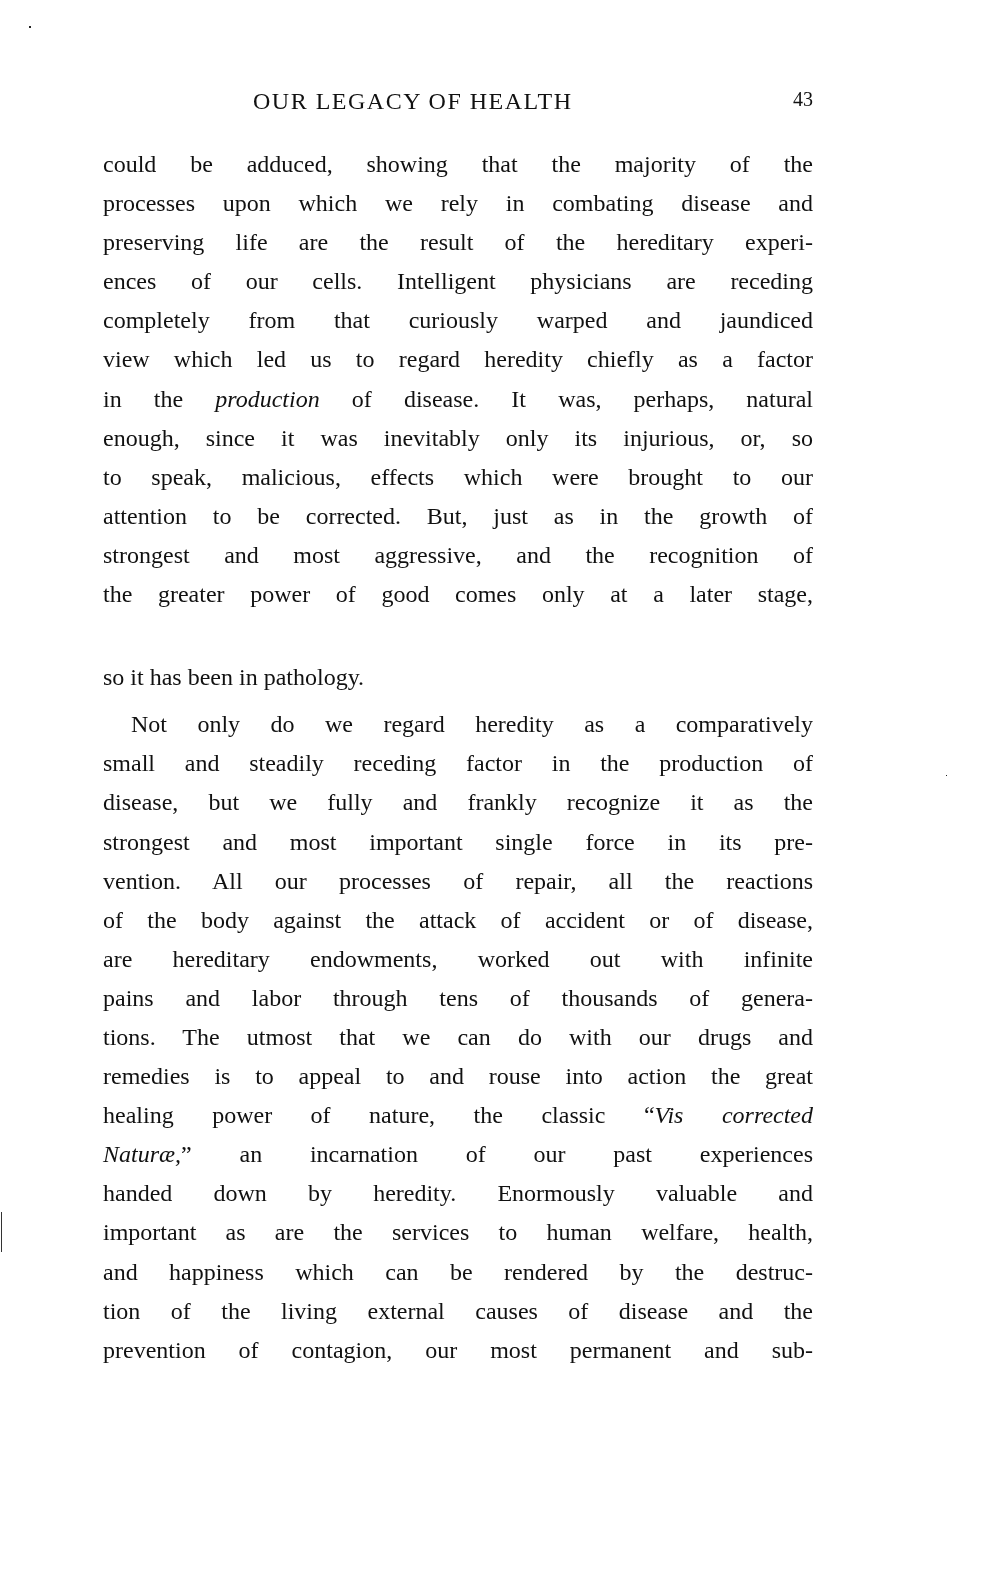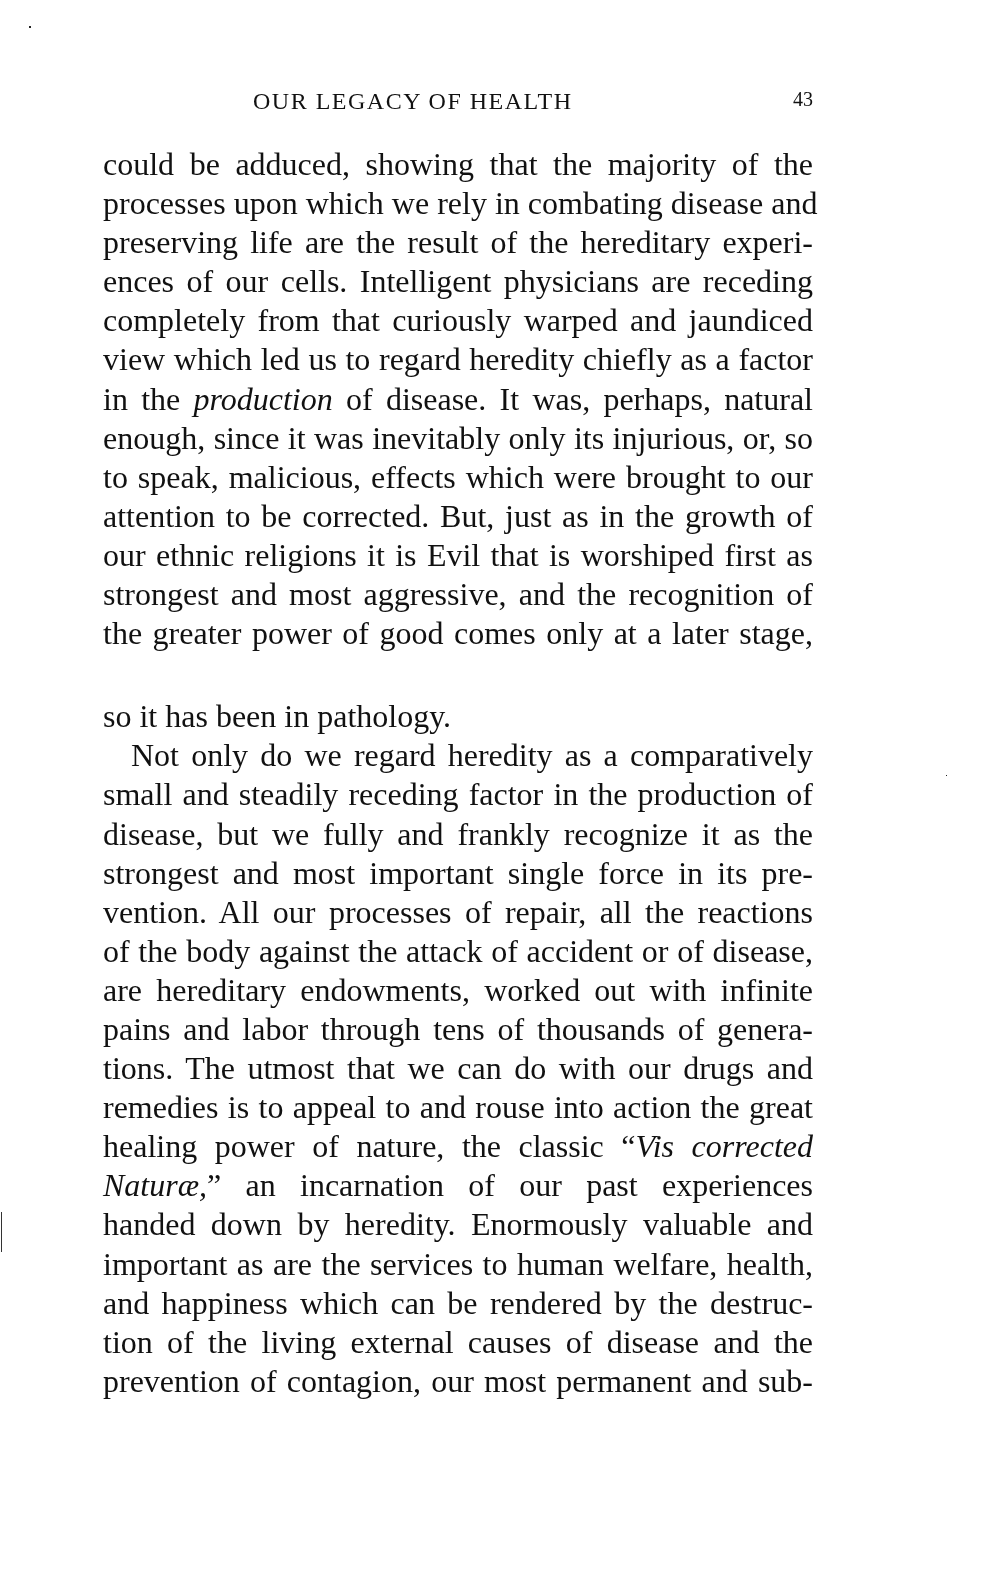--- a/index.html
+++ b/index.html
@@ -2,23 +2,23 @@
 <html><head>
 <meta charset="utf-8">
 <style>
   html, body { margin: 0; padding: 0; background: #ffffff; }
   body { width: 1000px; height: 1591px; position: relative; overflow: hidden; font-family: "Liberation Serif", "DejaVu Serif", serif; color: #111; }
   .page { position: absolute; left: 0; top: 0; width: 1000px; height: 1591px; }
   .running-head { position: absolute; top: 88px; left: 103px; width: 710px; height: 40px; }
   .running-title { position: absolute; left: 150px; top: 0; font-size: 24px; letter-spacing: 1.5px; white-space: nowrap; }
   .page-number { position: absolute; right: 0; top: 0; font-size: 20px; }
   .body-text { position: absolute; left: 103px; top: 145px; width: 710px; }
-  .line { height: 39.1px; line-height: 39.1px; font-size: 32px; white-space: nowrap; text-align: justify; text-align-last: justify; }
+  .line { height: 39.1px; line-height: 39.1px; font-size: 24px; white-space: nowrap; text-align: justify; text-align-last: justify; }
   .line.last { text-align-last: left; margin-top: 44px; }
-  .line.indent { padding-left: 28px; }
+  .line.indent { padding-left: 28px; margin-top: 8px; }
   .dot { position: absolute; background: #222; width: 2px; height: 2px; }
   .vl { position: absolute; background: #333; width: 1px; }
 </style>
 </head>
 <body>
 
 <div class="page">
   <div class="dot" style="left:29px;top:26px;"></div>
   <div class="dot" style="left:946px;top:775px;width:1px;height:1px;"></div>
   <div class="vl" style="left:1px;top:1212px;height:40px;"></div>
@@ -32,21 +32,20 @@
       <div class="line"><span>could be adduced, showing that the majority of the</span></div>
       <div class="line"><span>processes upon which we rely in combating disease and</span></div>
       <div class="line"><span>preserving life are the result of the hereditary experi-</span></div>
       <div class="line"><span>ences of our cells.  Intelligent physicians are receding</span></div>
       <div class="line"><span>completely from that curiously warped and jaundiced</span></div>
       <div class="line"><span>view which led us to regard heredity chiefly as a factor</span></div>
       <div class="line"><span>in the </span><i>production</i><span> of disease.  It was, perhaps, natural</span></div>
       <div class="line"><span>enough, since it was inevitably only its injurious, or, so</span></div>
       <div class="line"><span>to speak, malicious, effects which were brought to our</span></div>
       <div class="line"><span>attention to be corrected.  But, just as in the growth of</span></div>
-      <div class="line"><span>our ethnic religions it is Evil that is worshiped first as</span></div>
       <div class="line"><span>strongest and most aggressive, and the recognition of</span></div>
       <div class="line"><span>the greater power of good comes only at a later stage,</span></div>
       <div class="line last"><span>so it has been in pathology.</span></div>
       <div class="line indent"><span>Not only do we regard heredity as a comparatively</span></div>
       <div class="line"><span>small and steadily receding factor in the production of</span></div>
       <div class="line"><span>disease, but we fully and frankly recognize it as the</span></div>
       <div class="line"><span>strongest and most important single force in its pre-</span></div>
       <div class="line"><span>vention.  All our processes of repair, all the reactions</span></div>
       <div class="line"><span>of the body against the attack of accident or of disease,</span></div>
       <div class="line"><span>are hereditary endowments, worked out with infinite</span></div>

